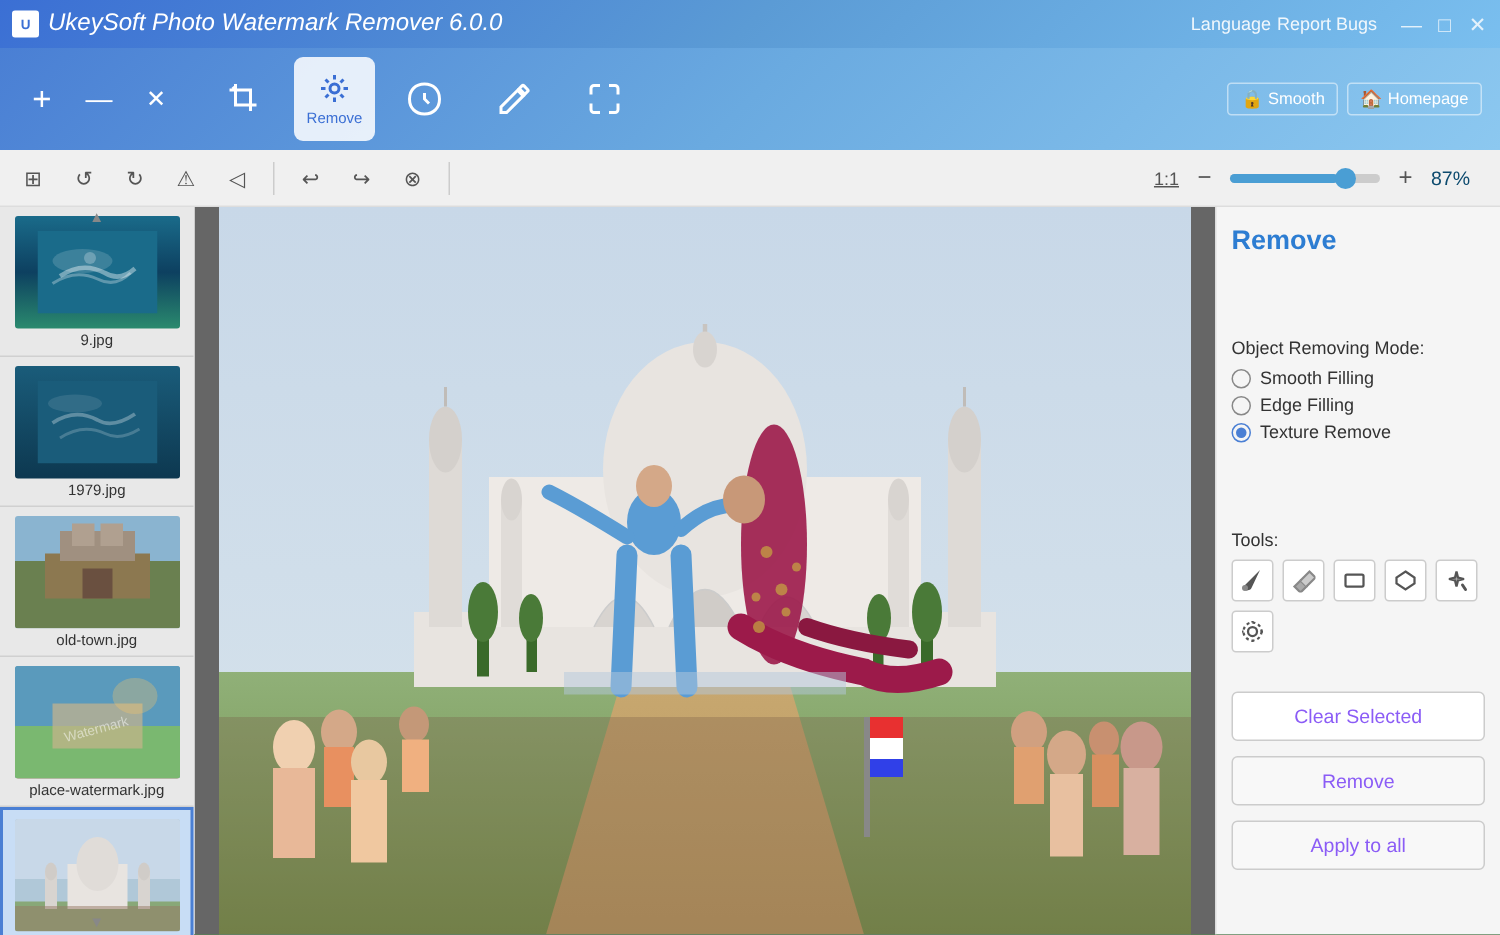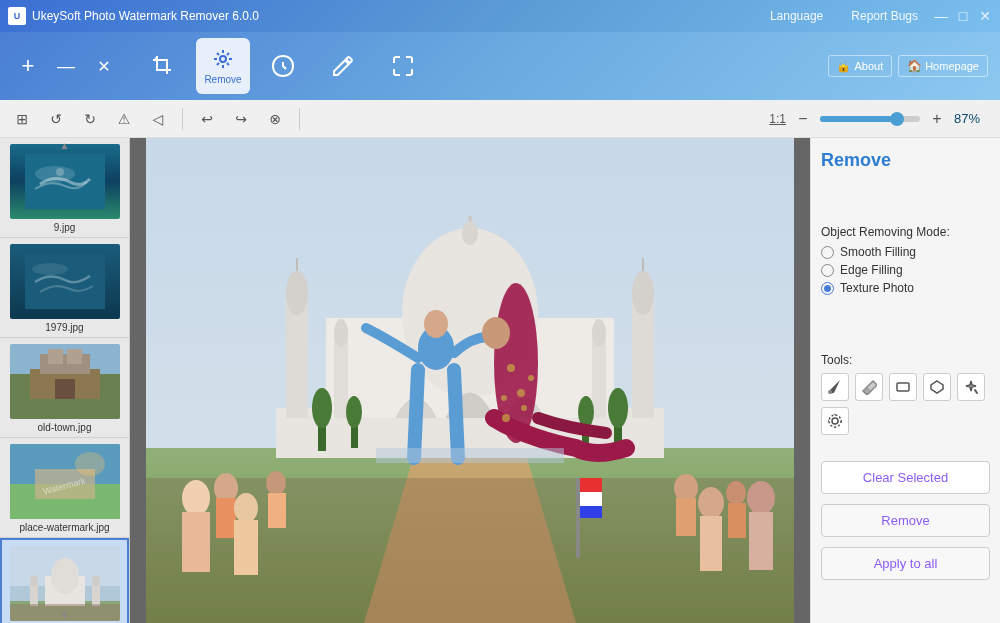--- a/index.html
+++ b/index.html
@@ -30,25 +30,26 @@
       border-radius: 2px;
       display: flex;
       align-items: center;
       justify-content: center;
       font-size: 9px;
       color: #3b6fd4;
       font-weight: bold;
     }
     #title-bar .title-text {
       flex: 1;
-      font-size: 12px;
+      font-size: 16px;
+      font-style: italic;
     }
     #title-bar .title-actions {
       display: flex;
-      gap: 28px;
+      gap: 4px;
       font-size: 12px;
       margin-right: 16px;
     }
     #title-bar .title-actions span {
       cursor: pointer;
       opacity: 0.9;
     }
     #title-bar .win-controls {
       display: flex;
       gap: 8px;
@@ -427,21 +428,21 @@
     <svg viewBox="0 0 24 24" fill="none" stroke="currentColor" stroke-width="2">
       <path d="M9 3H5a2 2 0 0 0-2 2v4m0 6v4a2 2 0 0 0 2 2h4m6 0h4a2 2 0 0 0 2-2v-4M21 9V5a2 2 0 0 0-2-2h-4"></path>
     </svg>
   </div>
 
   <div style="flex:1;"></div>
 
   <div class="header-right-btns">
     <div class="header-btn">
       <span style="font-size:12px;">🔒</span>
-      <span>About</span>
+      <span>Smooth</span>
     </div>
     <div class="header-btn">
       <span style="font-size:12px;">🏠</span>
       <span>Homepage</span>
     </div>
   </div>
 </div>
 
 <div id="secondary-toolbar">
   <div class="st-btn">⊞</div>
@@ -673,21 +674,21 @@
         <div class="radio-item">
           <div class="radio-circle"></div>
           <span>Smooth Filling</span>
         </div>
         <div class="radio-item">
           <div class="radio-circle"></div>
           <span>Edge Filling</span>
         </div>
         <div class="radio-item">
           <div class="radio-circle checked"></div>
-          <span>Texture Photo</span>
+          <span>Texture Remove</span>
         </div>
       </div>
     </div>
 
     <div class="tools-section">
       <div class="section-label">Tools:</div>
       <div class="tools-row">
 
         <div class="tool-btn">
           <svg width="16" height="16" viewBox="0 0 16 16" fill="#555">

